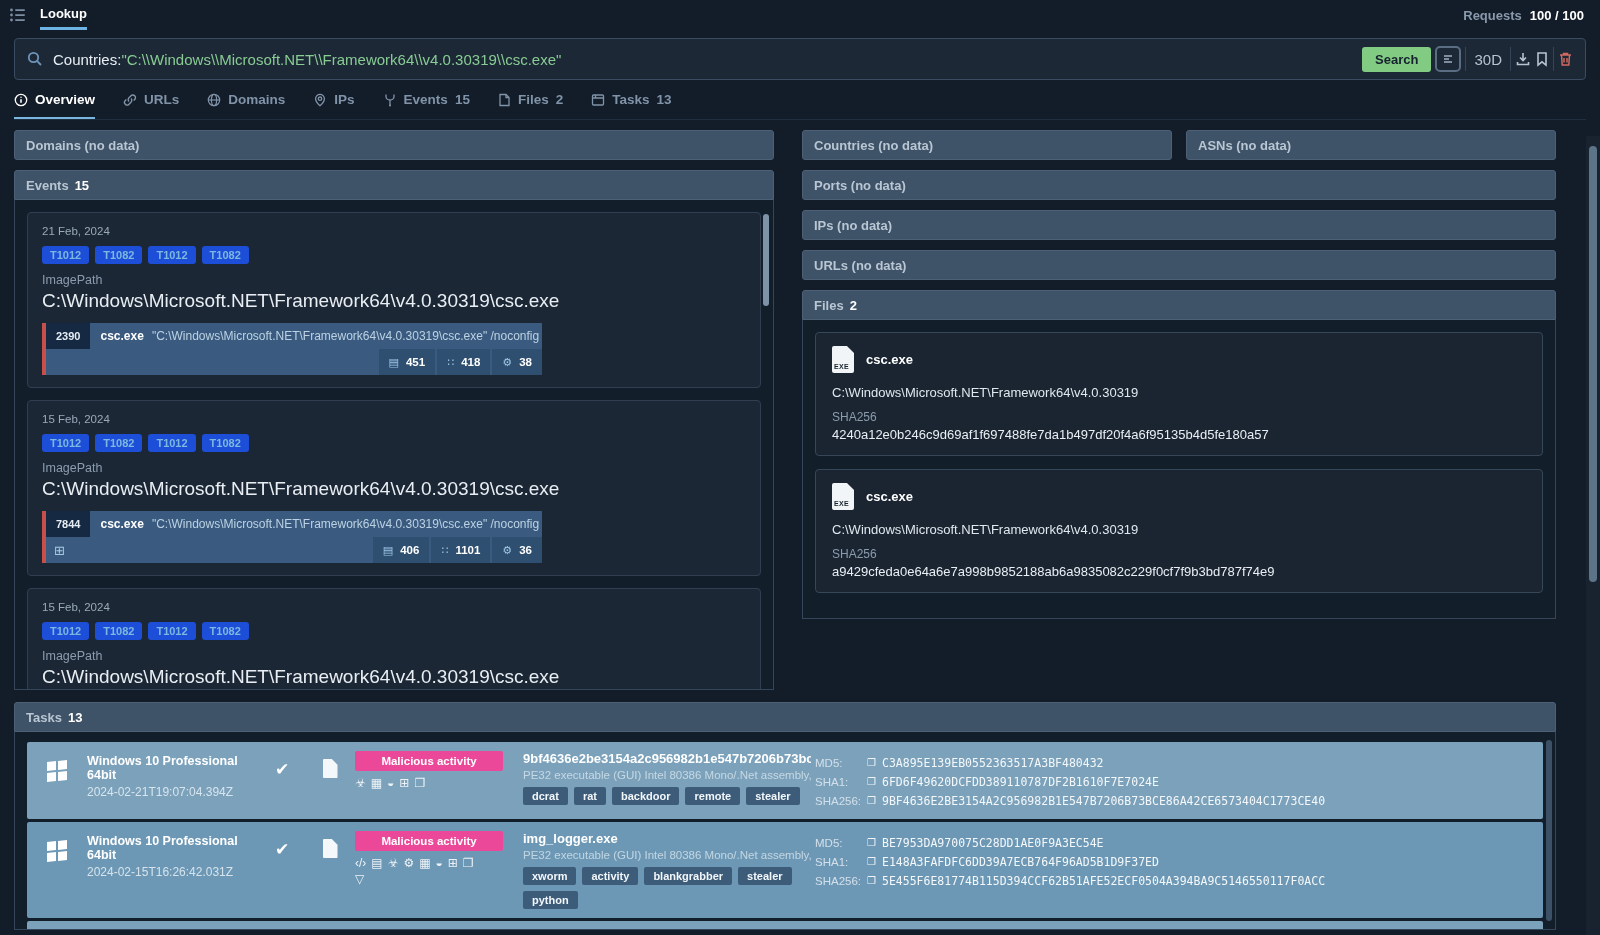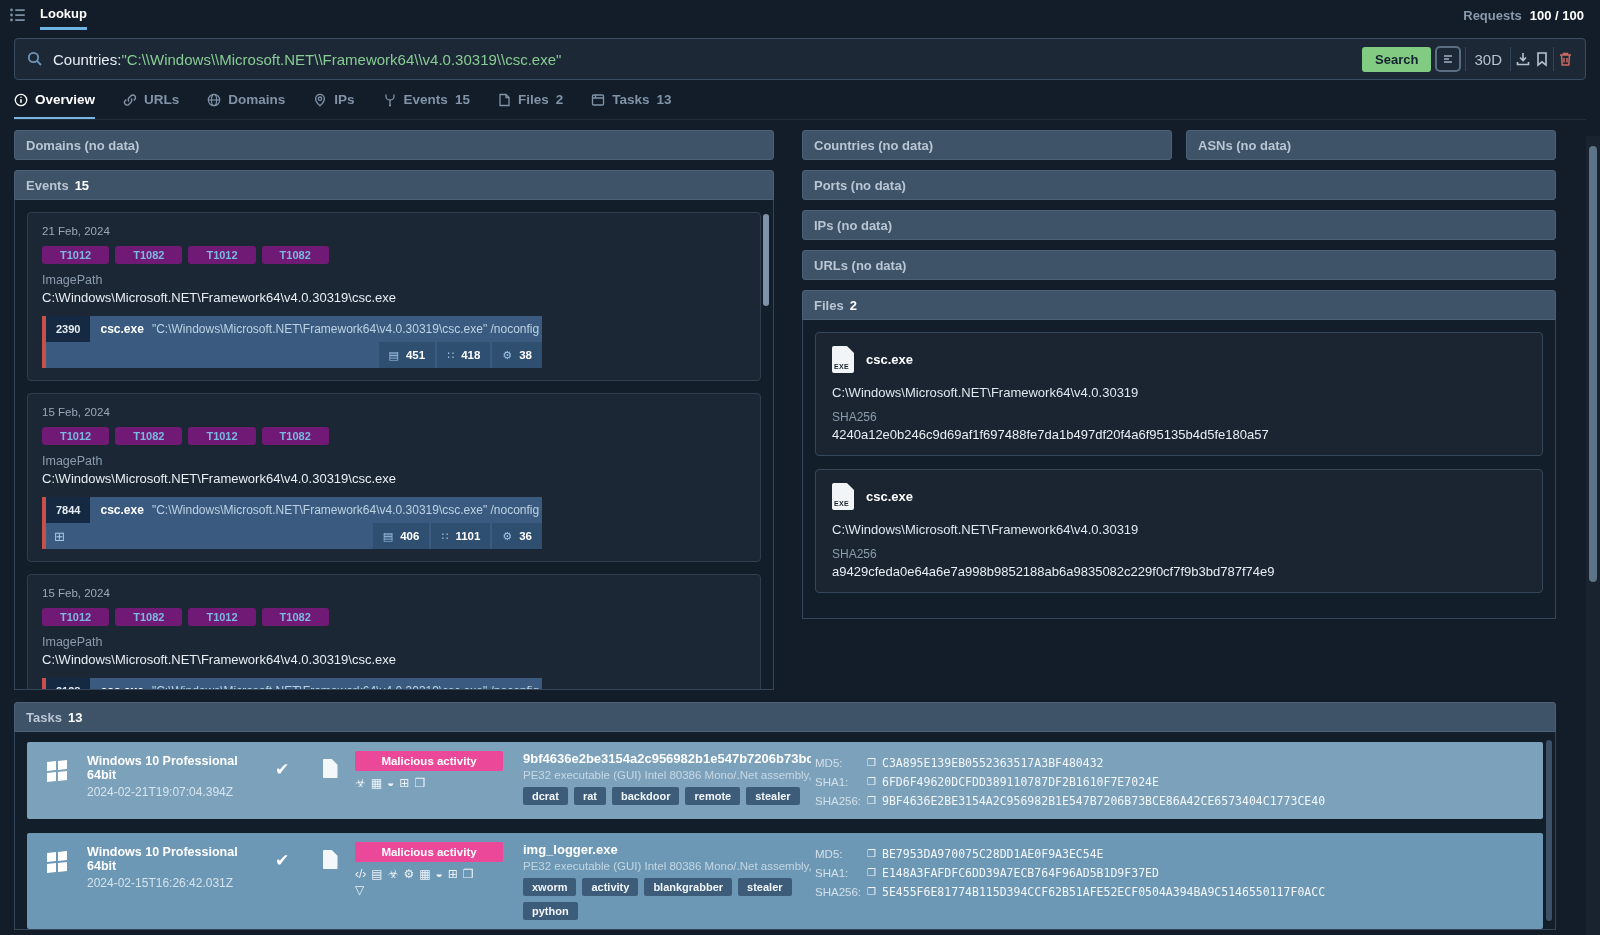--- a/index.html
+++ b/index.html
@@ -54,24 +54,24 @@
   .half-row .bar { flex:1; }
   .panel-header { margin-bottom:0; border-radius:3px 3px 0 0; }
   .panel-body { border:1px solid #35465a; border-top:none; background:#131e2b;
     position:relative; padding:12px; overflow:hidden; }
   
   .events-body { height:490px; }
   .event-card { background:#1b2735; border:1px solid #303e50; border-radius:4px;
     padding:12px 14px; margin-bottom:12px; cursor:pointer; }
   .event-date { font-size:11.5px; color:#9aa9b8; }
   .event-tags { display:flex; gap:6px; margin:9px 0 2px; }
-  .ttp-chip { background:#701a75; color:#7cb8e0; font-size:11px; font-weight:bold;
-    padding:3px 18px; border-radius:3px; cursor:pointer; }
+  .ttp-chip { background:#1d4ed8; color:#7cb8e0; font-size:11px; font-weight:bold;
+    padding:3px 8px; border-radius:3px; cursor:pointer; }
   .field-label { margin-top:9px; font-size:12.5px; color:#8c9cae; }
-  .field-value { margin-top:3px; font-size:13px; color:#e8eef3; }
+  .field-value { margin-top:3px; font-size:19px; color:#e8eef3; }
   .proc-row { margin-top:11px; width:500px; display:flex; border-left:4px solid #c8504a; }
   .proc-main { flex:1; background:#3a5b7f; display:flex; flex-direction:column; min-width:0; }
   .proc-line1 { height:26px; display:flex; align-items:center; min-width:0; }
   .pid { background:#152942; color:#e6edf4; font-size:11px; font-weight:bold;
     padding:0 10px; height:26px; display:flex; align-items:center; flex:none; }
   .pname { color:#fff; font-size:12px; font-weight:bold; margin:0 8px 0 10px; flex:none; }
   .pcmd { color:#bcd2e4; font-size:12px; white-space:nowrap; overflow:hidden; }
   .proc-line2 { height:26px; display:flex; align-items:center; }
   .cmd-glyph { color:#a9c9e2; font-size:13px; margin-left:8px; }
   .stats { margin-left:auto; display:flex; gap:2px; }
@@ -88,21 +88,21 @@
     clip-path:polygon(0 0,68% 0,100% 26%,100% 100%,0 100%); flex:none; }
   .exe-icon i { position:absolute; left:2px; bottom:3px; font-style:normal;
     font-size:7px; font-weight:bold; color:#18242f; letter-spacing:.3px; }
   .file-name { font-size:13px; font-weight:bold; color:#fff; }
   .file-path { margin-top:12px; font-size:13px; color:#dfe8ef; }
   .hash-label { margin-top:10px; font-size:12px; color:#8b9cad; }
   .hash-value { margin-top:3px; font-size:13px; color:#e9eff4; }
   
   .tasks-section { margin:12px 14px 0; padding-right:30px; }
   .tasks-body { height:198px; padding:10px 12px 0; }
-  .task-row { background:#7ba1bb; border-radius:2px; margin-bottom:14px; display:flex;
+  .task-row { background:#7ba1bb; border-radius:2px; margin-bottom:3px; display:flex;
     align-items:flex-start; padding:9px 12px; cursor:pointer; }
   .tasks-body > div:nth-of-type(even) { background:#6d98b5; }
   .win-logo { width:20px; height:20px; margin:10px 20px 0 8px; flex:none;
     display:grid; grid-template:1fr 1fr / 1fr 1fr; gap:2px; transform:skewY(-6deg); }
   .win-logo span { background:#fff; }
   .t-os { width:172px; flex:none; padding-top:3px; }
   .t-os-name { font-size:12.5px; font-weight:bold; color:#fff; }
   .t-os-time { font-size:12px; color:rgba(235,244,249,.82); margin-top:3px; }
   .t-check { width:46px; flex:none; text-align:center; color:#fff; font-size:17px; padding-top:8px; }
   .t-doc { width:50px; flex:none; display:flex; justify-content:center; padding-top:8px; }

